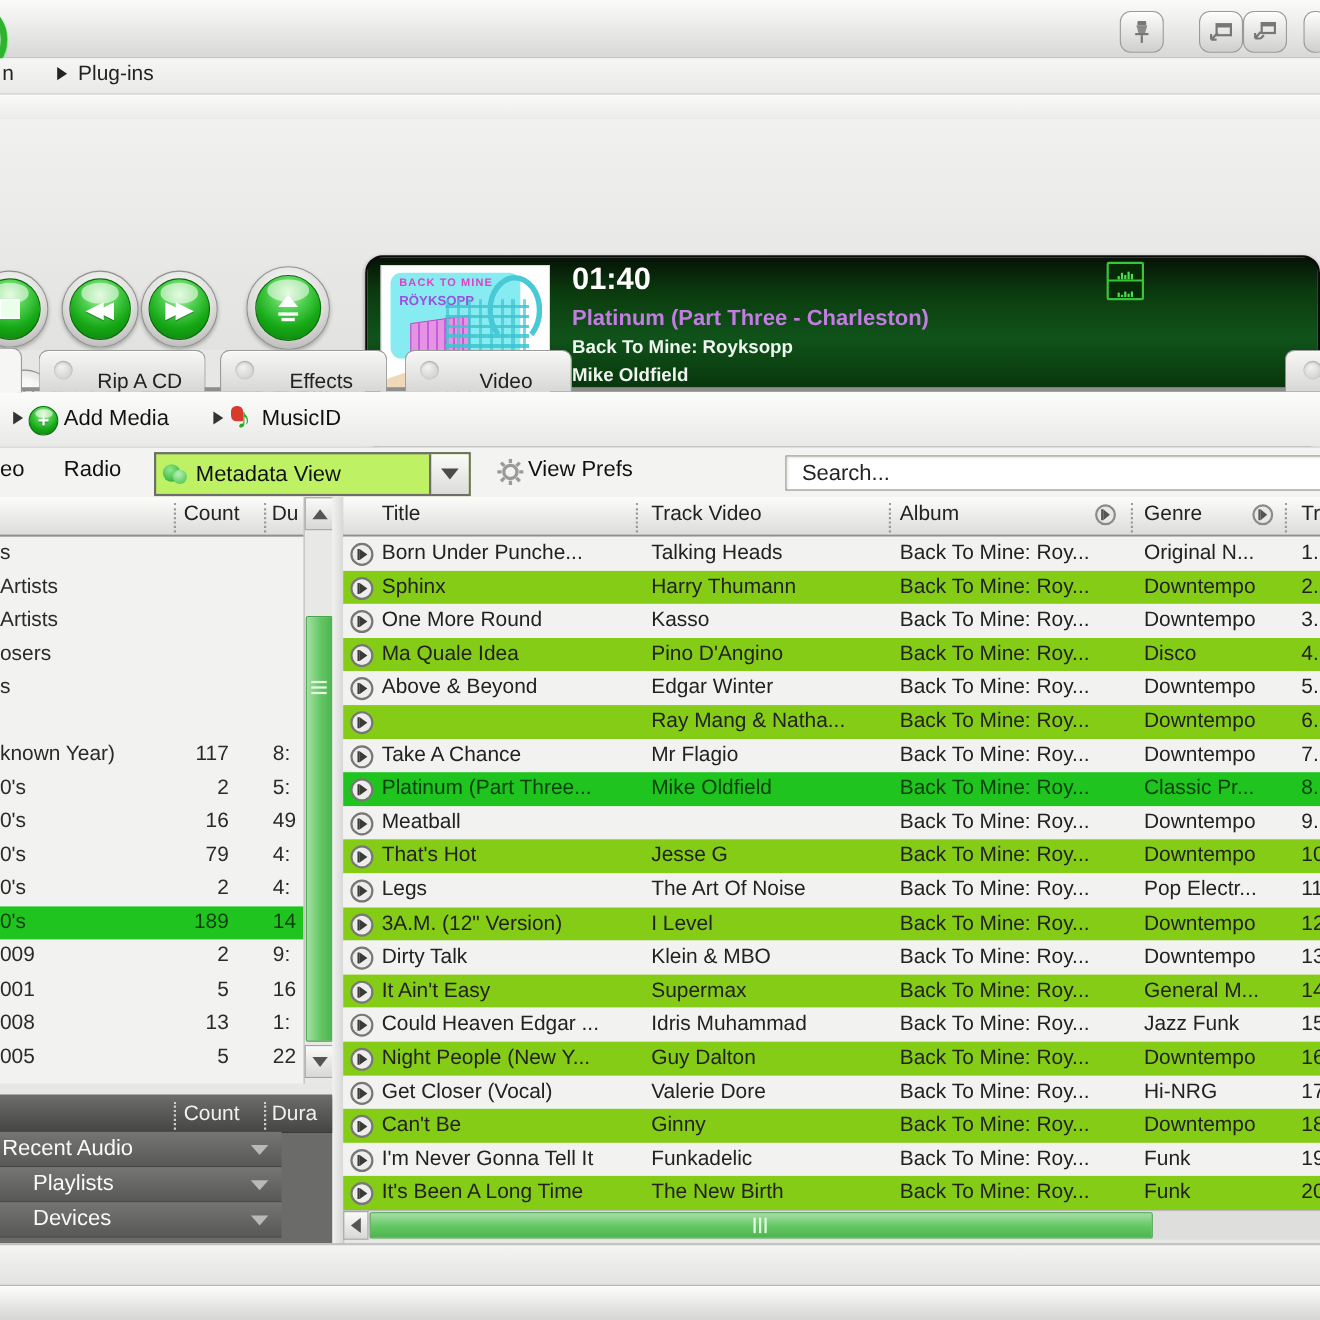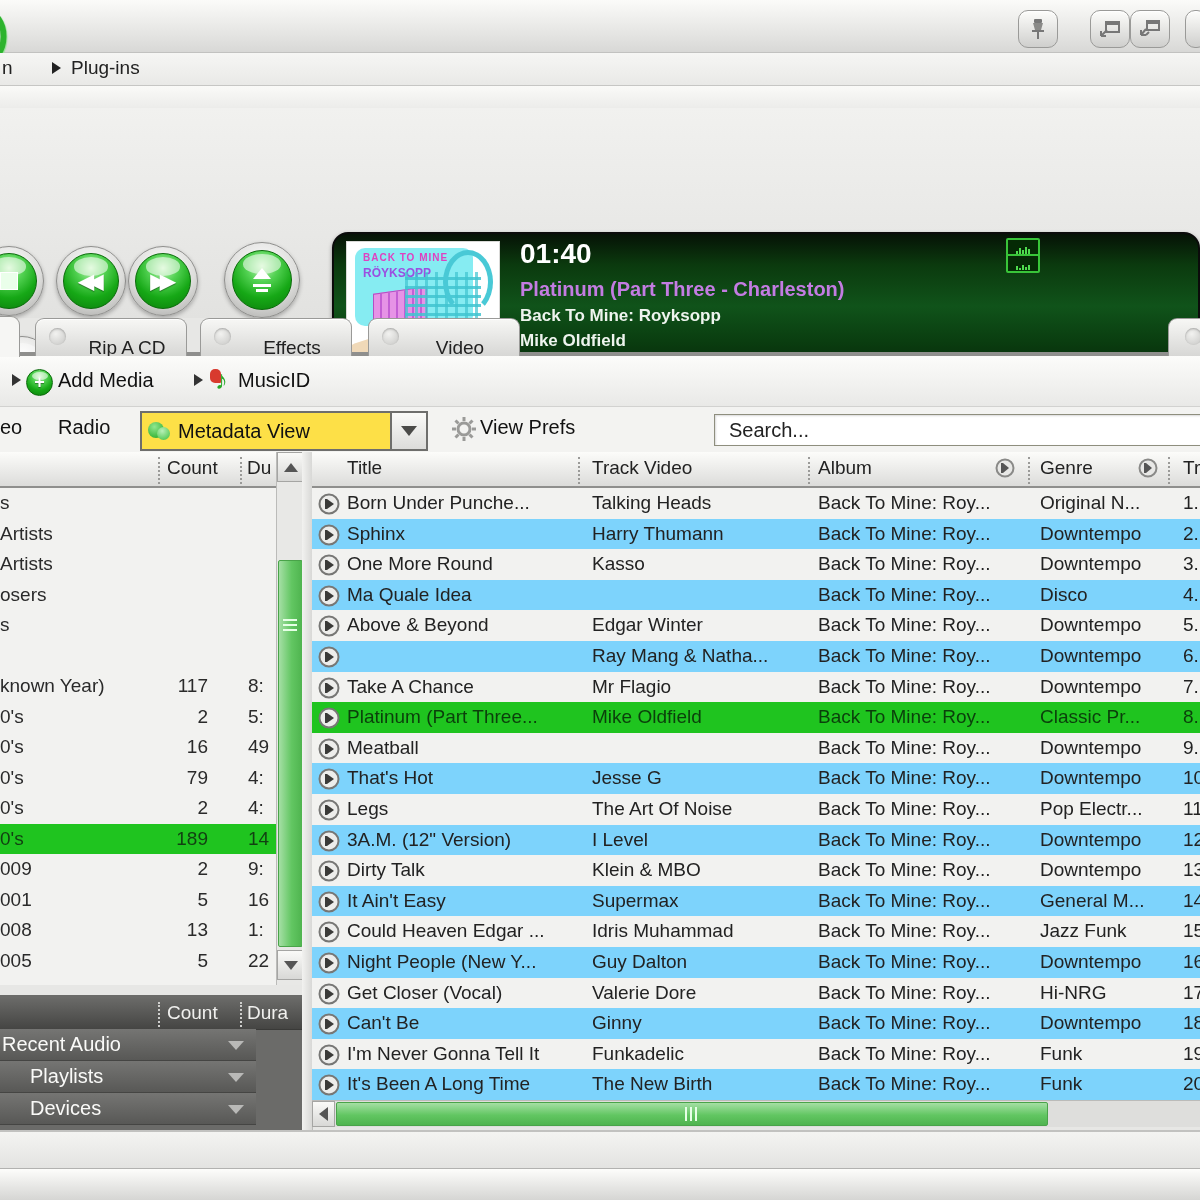--- a/index.html
+++ b/index.html
@@ -74,21 +74,21 @@
 
   
   #toolbar1{left:0;top:356px;width:1200px;height:50px;background:linear-gradient(#fcfcfa,#e9e9e7);border-bottom:1px solid #d2d2d0;z-index:2;}
   .tb-label{font-size:20px;color:#111;}
   #addBall{left:26px;top:13px;width:25px;height:25px;}
   #addBall span{font-size:18px;line-height:23px;}
   #midIcon{left:210px;top:11px;width:24px;height:28px;}
   #midRed{position:absolute;left:0;top:2px;width:11px;height:14px;background:#d83a2e;border-radius:5px 5px 1px 5px;}
   #midNote{position:absolute;left:5px;top:-2px;font-size:26px;color:#28a828;font-weight:bold;}
   #toolbar2{left:0;top:406px;width:1200px;height:47px;background:#f3f3f1;border-bottom:2px solid #c7c7c5;}
-  #viewDrop{left:140px;top:5px;width:284px;height:36px;border:2px solid #6e6e6c;background:#fde047;display:flex;align-items:center;}
+  #viewDrop{left:140px;top:5px;width:284px;height:36px;border:2px solid #6e6e6c;background:#bef264;display:flex;align-items:center;}
   #vdIcon{width:22px;height:22px;margin-left:6px;position:relative;}
   #vdIcon i{position:absolute;border-radius:50%;}
   #vdIcon i.b1{left:0;top:2px;width:16px;height:16px;background:radial-gradient(circle at 40% 30%,#8fe88f,#1da31d);}
   #vdIcon i.b2{left:9px;top:7px;width:13px;height:13px;background:radial-gradient(circle at 40% 30%,#b8f0b8,#3cbf3c);}
   #vdLabel{font-size:20px;color:#111;margin-left:8px;flex:1;}
   #vdArrow{width:34px;height:100%;border-left:2px solid #6e6e6c;background:linear-gradient(#fafaf8,#dcdcda);display:flex;align-items:center;justify-content:center;}
   #vdArrow b{width:0;height:0;border-top:10px solid #4a4a48;border-left:8px solid transparent;border-right:8px solid transparent;}
   #searchBox{left:714px;top:8px;width:480px;height:30px;border:1px solid #8e8e7e;background:#fff;box-shadow:inset 1px 1px 2px rgba(0,0,0,.15);font-size:20px;color:#111;padding:0 0 0 14px;font-family:"Liberation Sans",sans-serif;}
   #searchBox::placeholder{color:#222;opacity:1;}
 
@@ -124,21 +124,21 @@
   #dkHdr span{position:absolute;top:4px;font-size:19px;color:#f0f0ee;}
   #dkHdr .dotsep{border-left:2px dotted #cfcfcd;}
   .drow{position:relative;height:31px;line-height:31px;background:linear-gradient(#757573,#585856);border-bottom:1px solid #454543;color:#fafaf8;font-size:20px;}
   .drow .dlabel{position:absolute;left:2px;white-space:nowrap;}
   .drow.indent .dlabel{left:30px;}
   .chev{position:absolute;right:12px;top:12px;width:0;height:0;border-top:9px solid #b9b9b7;border-left:8px solid transparent;border-right:8px solid transparent;}
 
   
   #tbody{left:312px;top:488px;width:888px;height:612px;background:#f2f2f0;}
   .trow{position:relative;height:30.6px;line-height:30.6px;font-size:19px;color:#222;background:#f2f2f0;white-space:nowrap;}
-  .trow.alt{background:#7dd3fc;}
+  .trow.alt{background:#84cc16;}
   .trow.selected{background:#1fc41f;color:#0b3f0b;}
   .tcell{position:absolute;top:0;overflow:hidden;}
   .c-play{left:6px;top:5px;width:22px;height:22px;}
   .c-title{left:35px;width:228px;}
   .c-artist{left:280px;width:218px;}
   .c-album{left:506px;width:205px;}
   .c-genre{left:728px;width:132px;}
   .c-num{left:871px;width:17px;}
   
   #hsb{left:312px;top:1100px;width:888px;height:26px;background:#dededc;border-top:1px solid #bbbbb9;}
@@ -542,20 +542,21 @@
         <span class="tcell c-genre">Downtempo</span>
         <span class="tcell c-num">3.</span>
       </div>
       <div class="trow alt">
         <svg class="tcell c-play" width="22" height="22" viewBox="0 0 22 22">
           <circle cx="11" cy="11" r="9.5" fill="#ededeb" stroke="#777775" stroke-width="2"></circle>
           <polygon points="9,6 16,11 9,16" fill="#3a3a38"></polygon>
           <line x1="8" y1="6" x2="8" y2="16" stroke="#3a3a38" stroke-width="2"></line>
         </svg>
         <span class="tcell c-title">Ma Quale Idea</span>
+        <span class="tcell c-artist">Pino D'Angino</span>
         <span class="tcell c-album">Back To Mine: Roy...</span>
         <span class="tcell c-genre">Disco</span>
         <span class="tcell c-num">4.</span>
       </div>
       <div class="trow">
         <svg class="tcell c-play" width="22" height="22" viewBox="0 0 22 22">
           <circle cx="11" cy="11" r="9.5" fill="#ededeb" stroke="#777775" stroke-width="2"></circle>
           <polygon points="9,6 16,11 9,16" fill="#3a3a38"></polygon>
           <line x1="8" y1="6" x2="8" y2="16" stroke="#3a3a38" stroke-width="2"></line>
         </svg>

